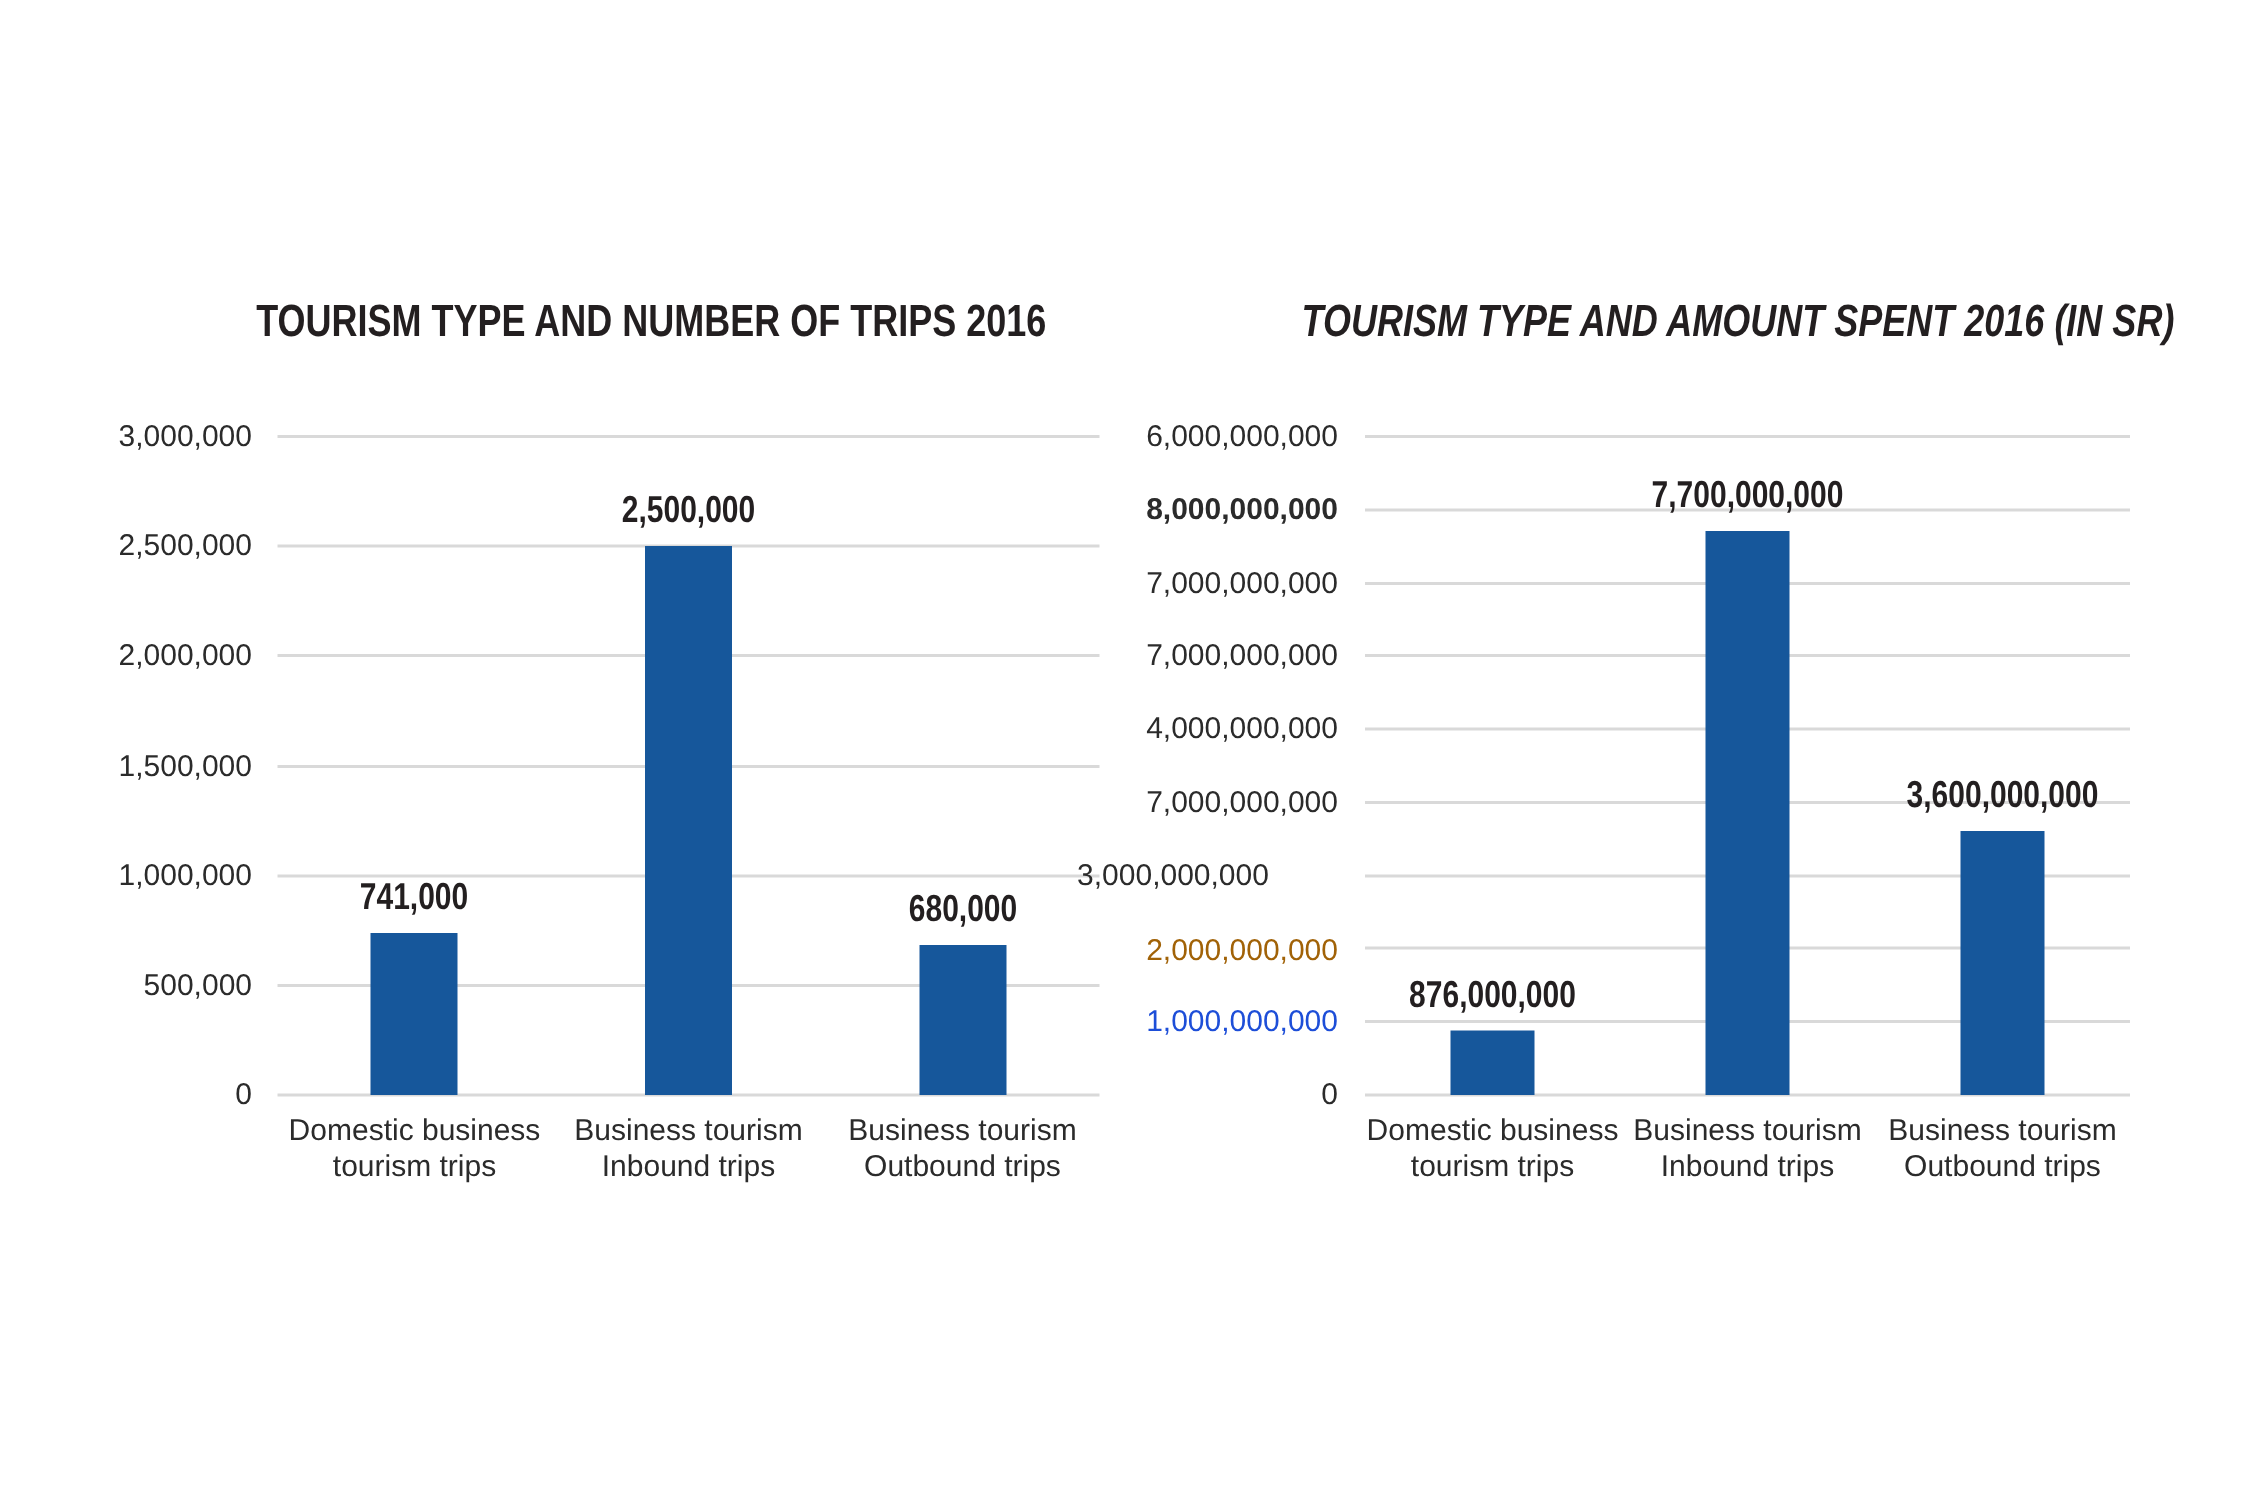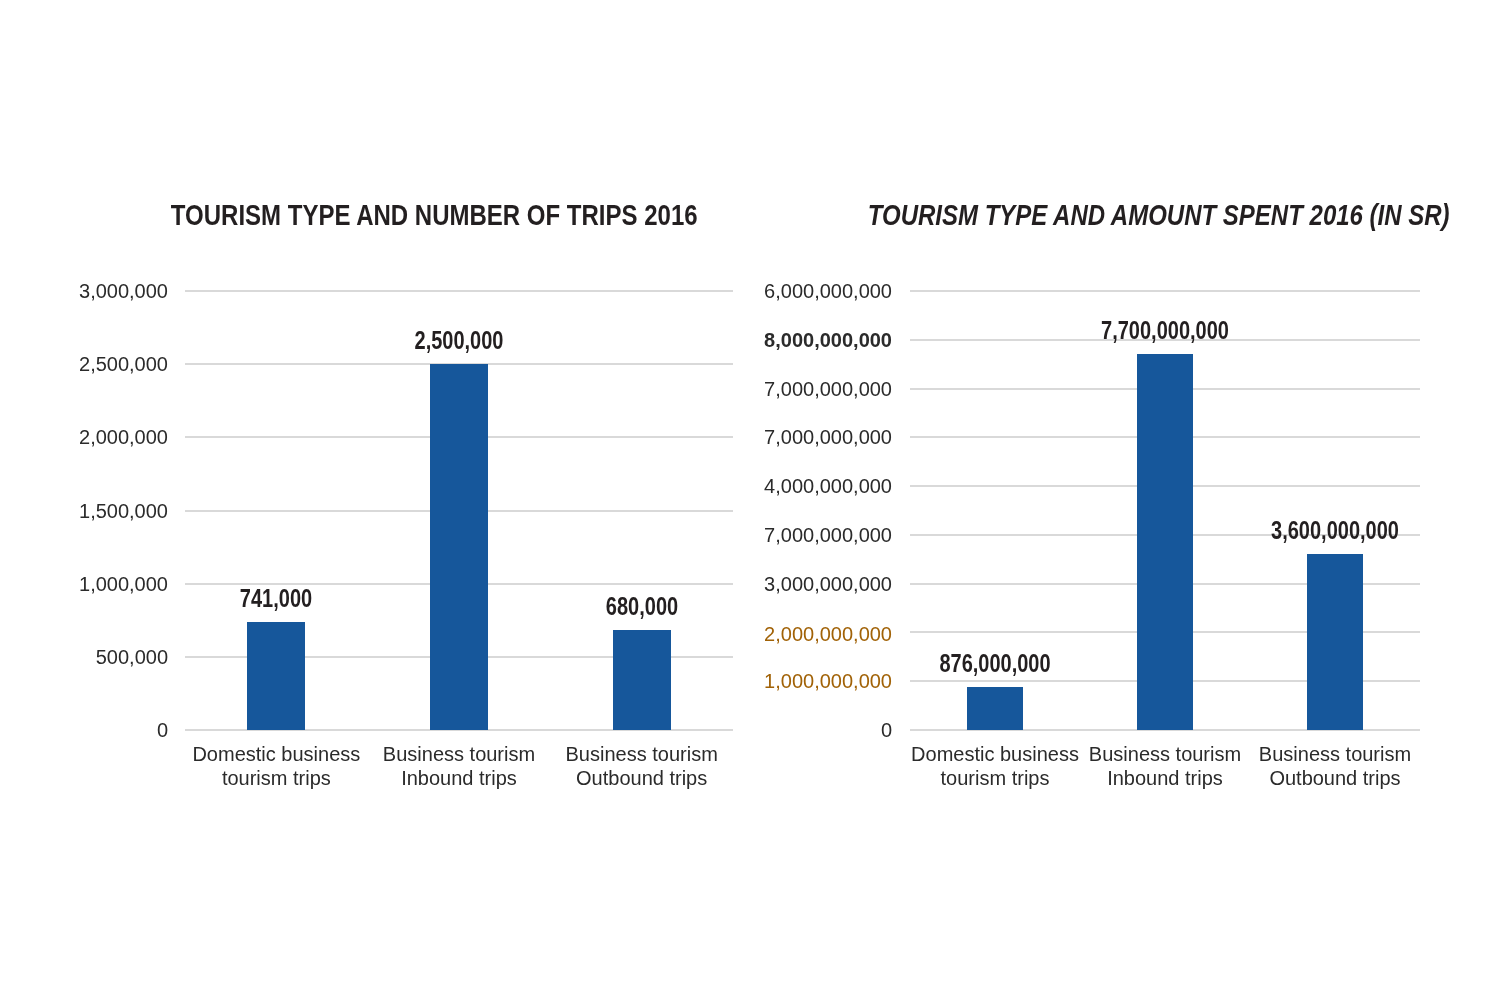--- a/index.html
+++ b/index.html
@@ -108,25 +108,25 @@
   </section>
 
   <section class="chart" id="chart-1" style="left:750px;">
     <h2 class="chart-title" style="left:45px; width:600px;font-style:italic;">
       <span class="title-text">TOURISM TYPE AND AMOUNT SPENT 2016 (IN SR)</span>
     </h2>
     <div class="plot" id="plot-1">
         <div class="gridline" style="left: 160px; width: 510px; top: 729px; background: rgb(217, 217, 217);"></div>
         <div class="y-tick-label" style="left: -78px; top: 718px; color: rgb(43, 43, 43);">0</div>
         <div class="gridline" style="left: 160px; width: 510px; top: 680.222px; background: rgb(217, 217, 217);"></div>
-        <div class="y-tick-label" style="left: -78px; top: 669.222px; color: #a16207;">1,000,000,000</div>
+        <div class="y-tick-label" style="left: -78px; top: 669.222px; color: #1d4ed8;">1,000,000,000</div>
         <div class="gridline" style="left: 160px; width: 510px; top: 631.444px; background: rgb(217, 217, 217);"></div>
         <div class="y-tick-label" style="left: -78px; top: 622px; color: #a16207;">2,000,000,000</div>
         <div class="gridline" style="left: 160px; width: 510px; top: 582.667px; background: rgb(217, 217, 217);"></div>
-        <div class="y-tick-label" style="left: -78px; top: 571.667px; color: rgb(43, 43, 43);">3,000,000,000</div>
+        <div class="y-tick-label" style="left: -78px; top: 571.667px; color: rgb(43, 43, 43); text-align: center;">3,000,000,000</div>
         <div class="gridline" style="left: 160px; width: 510px; top: 533.889px; background: rgb(217, 217, 217);"></div>
         <div class="y-tick-label" style="left: -78px; top: 522.889px; color: rgb(43, 43, 43);">7,000,000,000</div>
         <div class="gridline" style="left: 160px; width: 510px; top: 485.111px; background: rgb(217, 217, 217);"></div>
         <div class="y-tick-label" style="left: -78px; top: 474.111px; color: rgb(43, 43, 43);">4,000,000,000</div>
         <div class="gridline" style="left: 160px; width: 510px; top: 436.333px; background: rgb(217, 217, 217);"></div>
         <div class="y-tick-label" style="left: -78px; top: 425.333px; color: rgb(43, 43, 43);">7,000,000,000</div>
         <div class="gridline" style="left: 160px; width: 510px; top: 387.556px; background: rgb(217, 217, 217);"></div>
         <div class="y-tick-label" style="left: -78px; top: 376.556px; color: rgb(43, 43, 43);">7,000,000,000</div>
         <div class="gridline" style="left: 160px; width: 510px; top: 338.778px; background: rgb(217, 217, 217);"></div>
         <div class="y-tick-label" style="left: -78px; top: 327.778px; color: rgb(43, 43, 43); font-weight: bold;">8,000,000,000</div>

